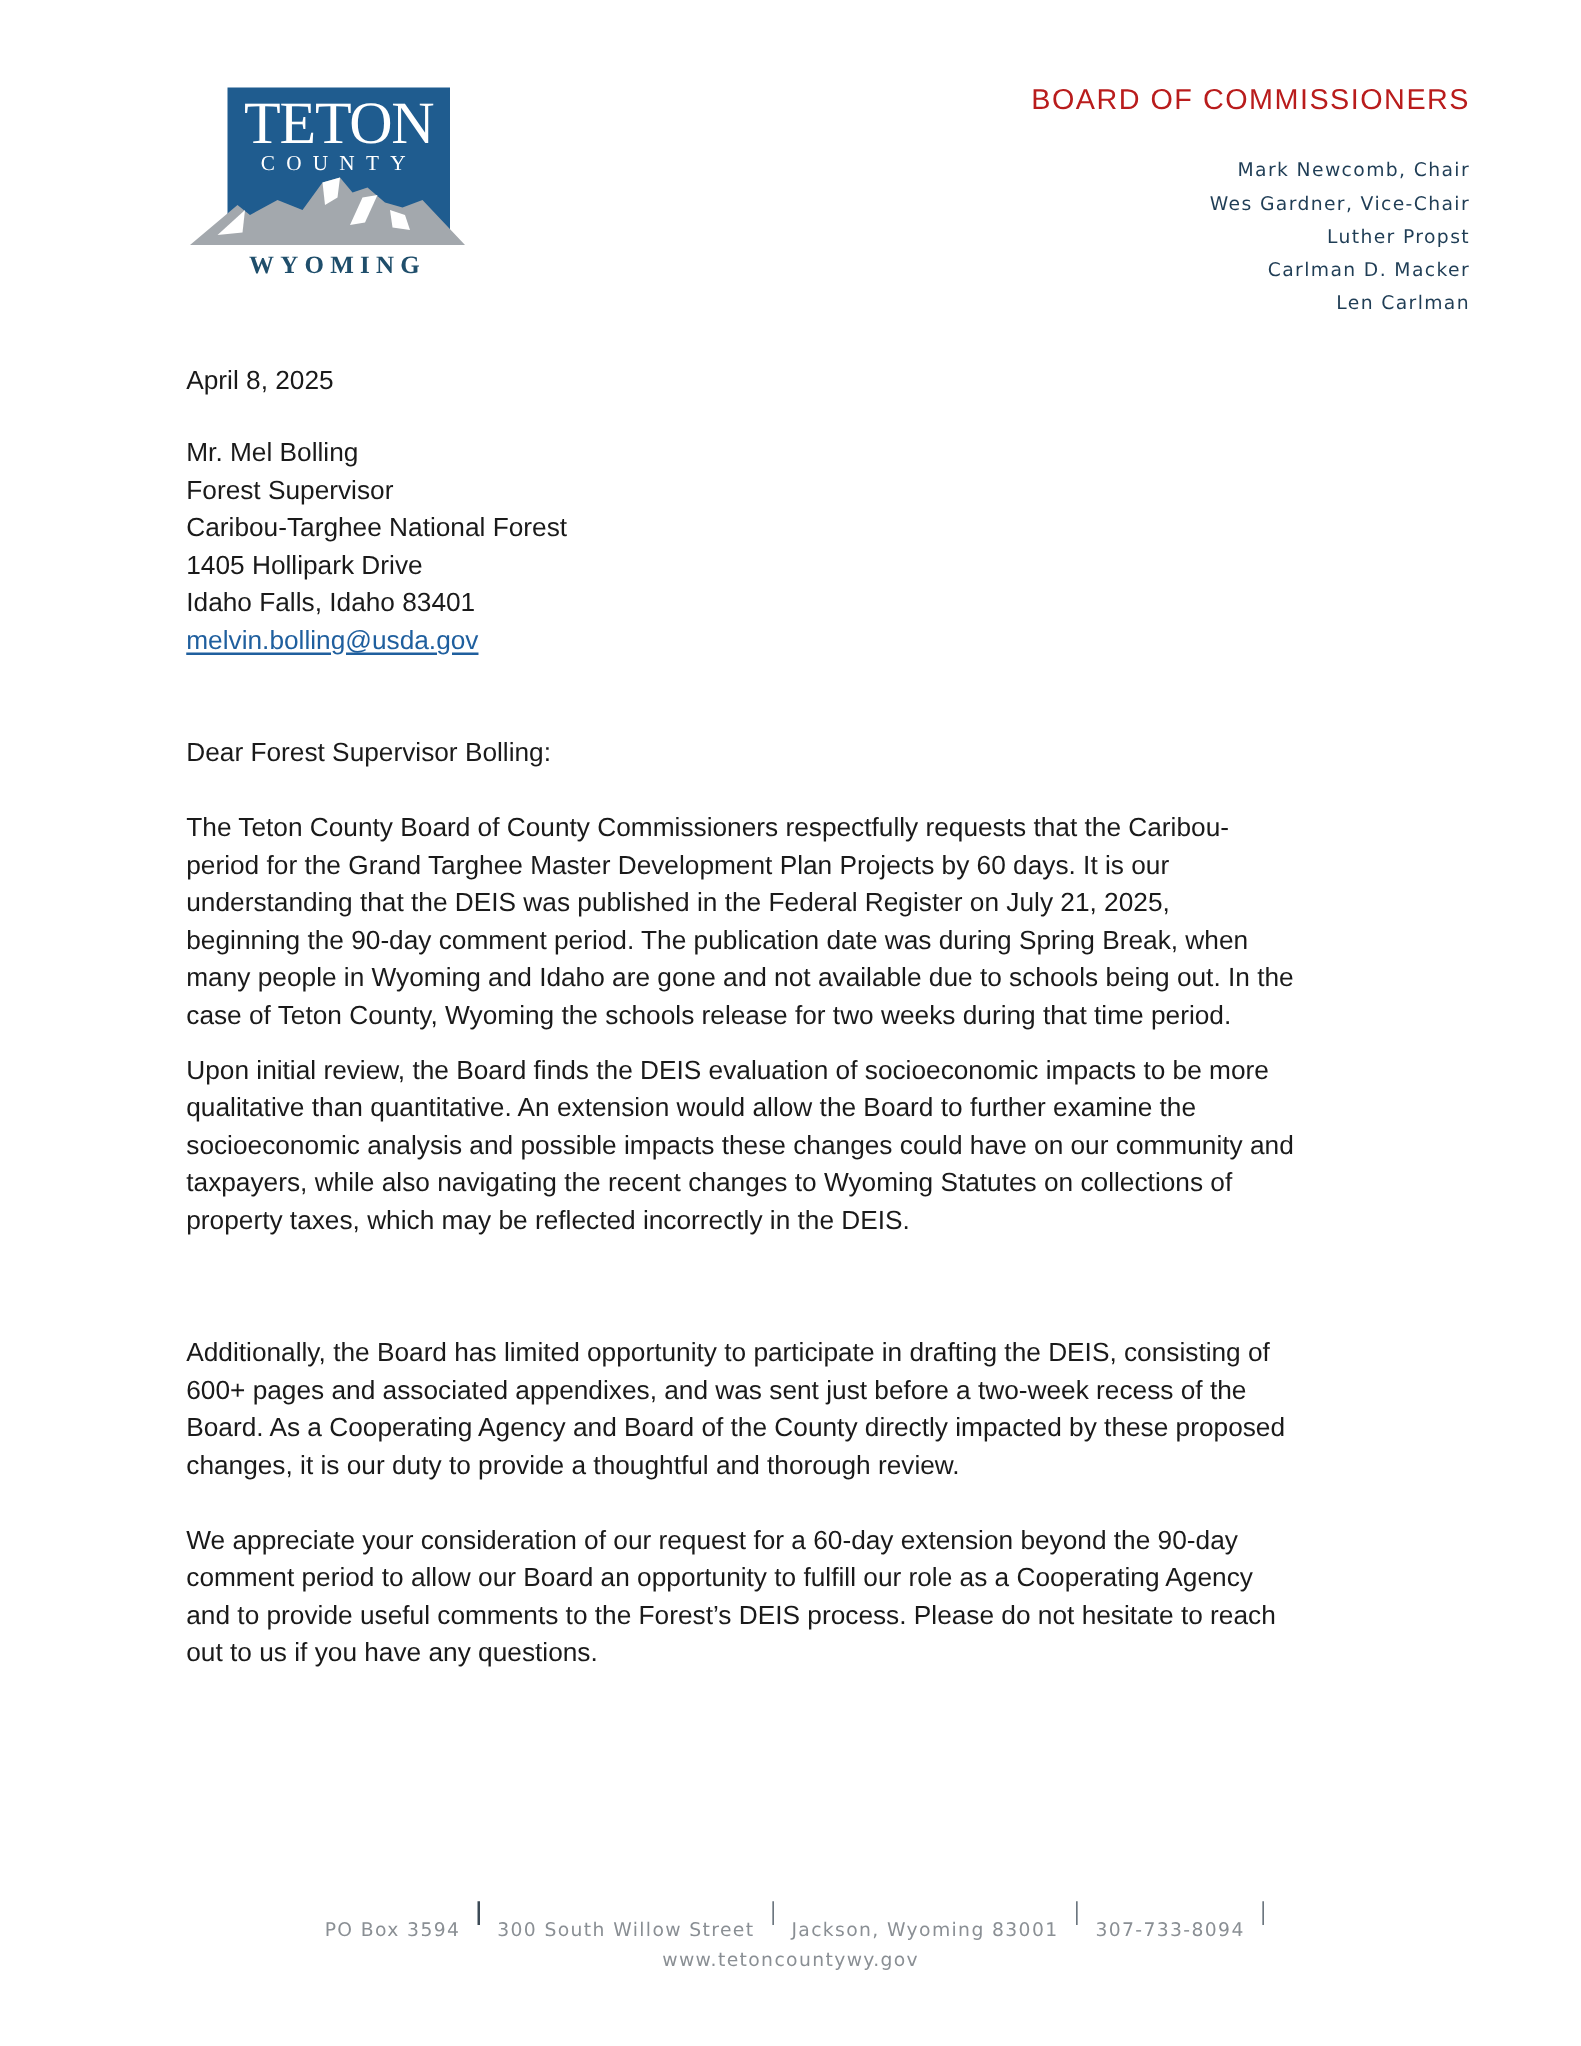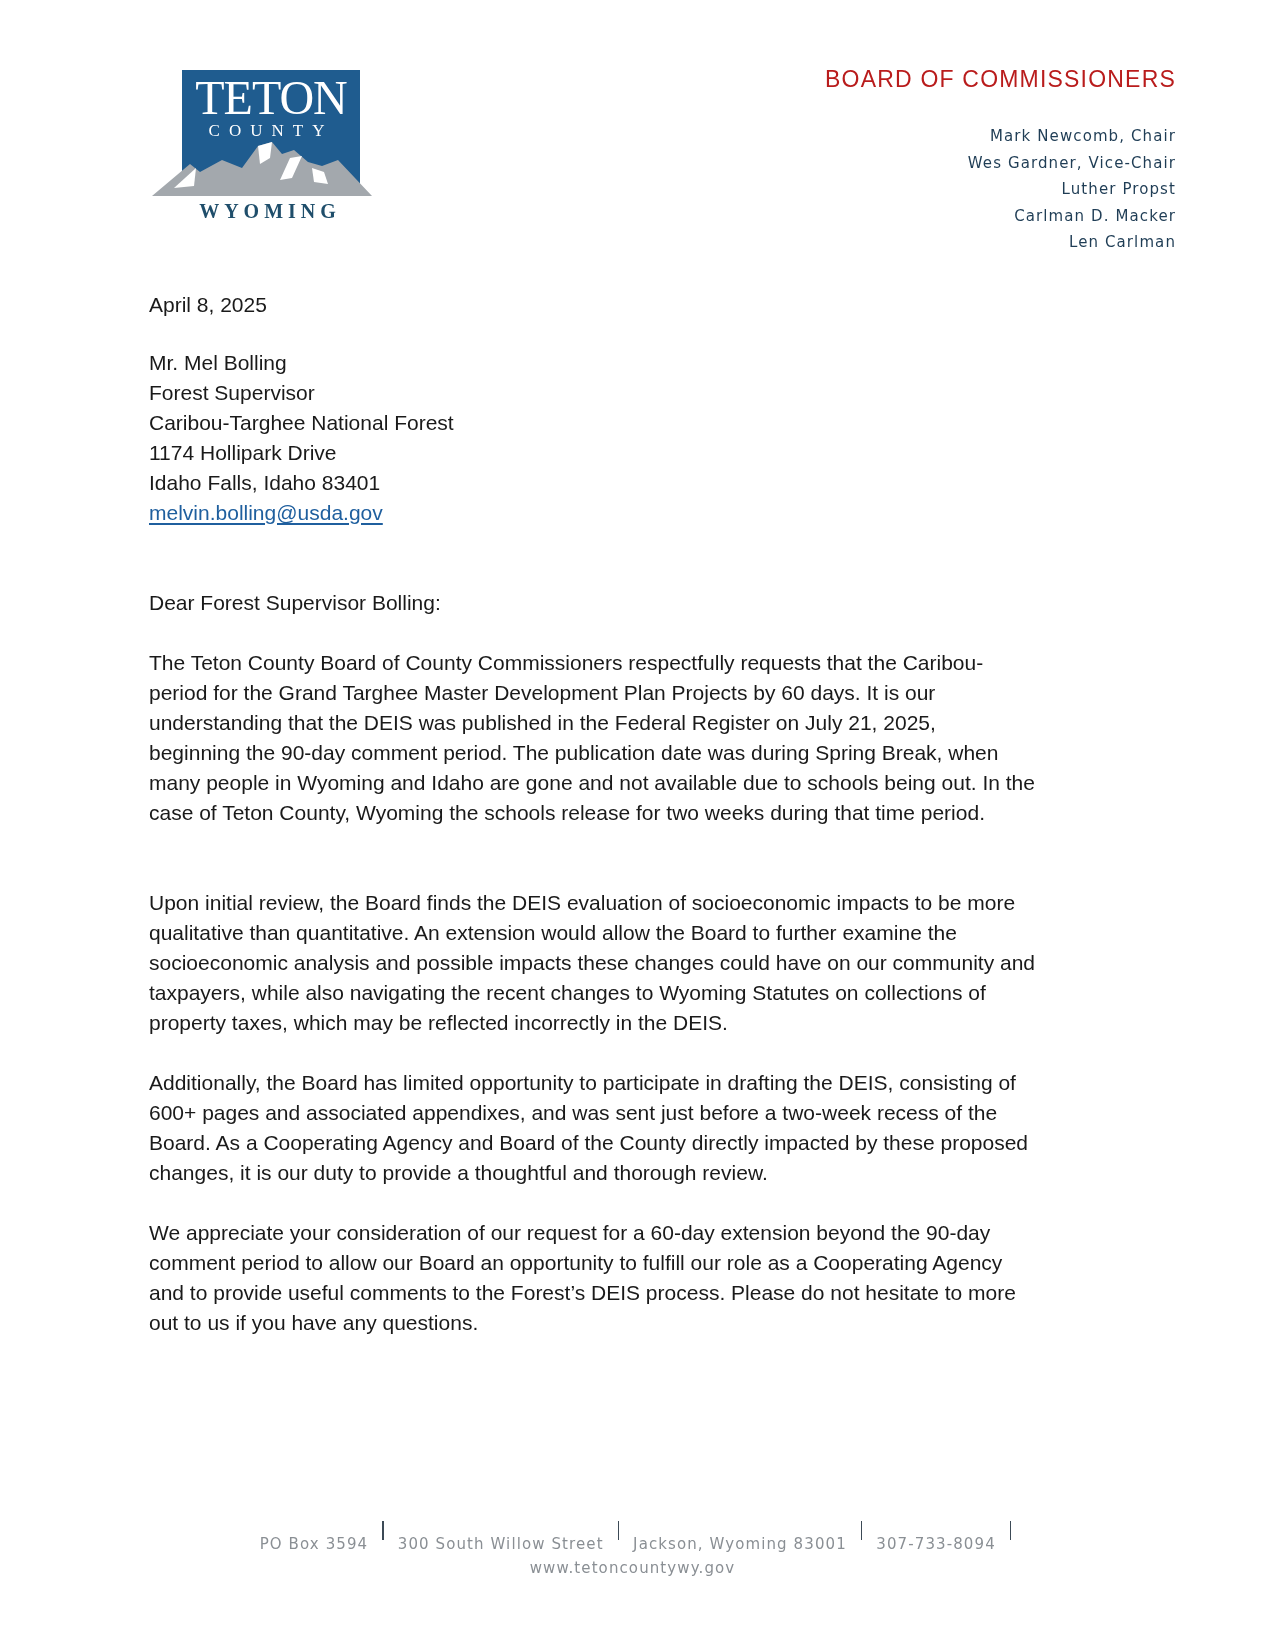--- a/index.html
+++ b/index.html
@@ -57,21 +57,21 @@
     .email {
       color: #1f5f9e;
       text-decoration: underline;
       text-underline-offset: 3px;
       cursor: pointer;
     }
     .salutation { position: absolute; left: 149px; top: 588px; }
 
     .para { position: absolute; left: 149px; }
     .p1 { top: 648px; }
-    .p2 { top: 888px; }
+    .p2 { top: 842px; }
     .p3 { top: 1068px; }
     .p4 { top: 1218px; }
 
     
     .footer {
       position: absolute;
       left: 0; right: 0; top: 1508px;
       text-align: center;
       font-family: "DejaVu Sans", sans-serif;
       font-size: 15px;
@@ -121,21 +121,21 @@
     <div>Carlman D. Macker</div>
     <div>Len Carlman</div>
   </div>
 
   <div class="text date line">April 8, 2025</div>
 
   <div class="text recipient">
     <div class="line">Mr. Mel Bolling</div>
     <div class="line">Forest Supervisor</div>
     <div class="line">Caribou-Targhee National Forest</div>
-    <div class="line">1174 Hollipark Drive</div>
+    <div class="line">1405 Hollipark Drive</div>
     <div class="line">Idaho Falls, Idaho 83401</div>
     <div class="line"><a class="email">melvin.bolling@usda.gov</a></div>
   </div>
 
   <div class="text salutation line">Dear Forest Supervisor Bolling:</div>
 
   <div class="text para p1">
     <div class="line">The Teton County Board of County Commissioners respectfully requests that the Caribou-</div>
     <div class="line">period for the Grand Targhee Master Development Plan Projects by 60 days.  It is our</div>
     <div class="line">understanding that the DEIS was published in the Federal Register on July 21, 2025,</div>
@@ -155,21 +155,21 @@
   <div class="text para p3">
     <div class="line">Additionally, the Board has limited opportunity to participate in drafting the DEIS, consisting of</div>
     <div class="line">600+ pages and associated appendixes, and was sent just before a two-week recess of the</div>
     <div class="line">Board. As a Cooperating Agency and Board of the County directly impacted by these proposed</div>
     <div class="line">changes, it is our duty to provide a thoughtful and thorough review.</div>
   </div>
 
   <div class="text para p4">
     <div class="line">We appreciate your consideration of our request for a 60-day extension beyond the 90-day</div>
     <div class="line">comment period to allow our Board an opportunity to fulfill our role as a Cooperating Agency</div>
-    <div class="line">and to provide useful comments to the Forest’s DEIS process. Please do not hesitate to more</div>
+    <div class="line">and to provide useful comments to the Forest’s DEIS process. Please do not hesitate to reach</div>
     <div class="line">out to us if you have any questions.</div>
   </div>
 
   <div class="footer">
     <div class="footer-line1">
       <span class="footer-item">PO Box 3594</span>
       <span class="sep"></span>
       <span class="footer-item">300 South Willow Street</span>
       <span class="sep"></span>
       <span class="footer-item">Jackson, Wyoming 83001</span>

